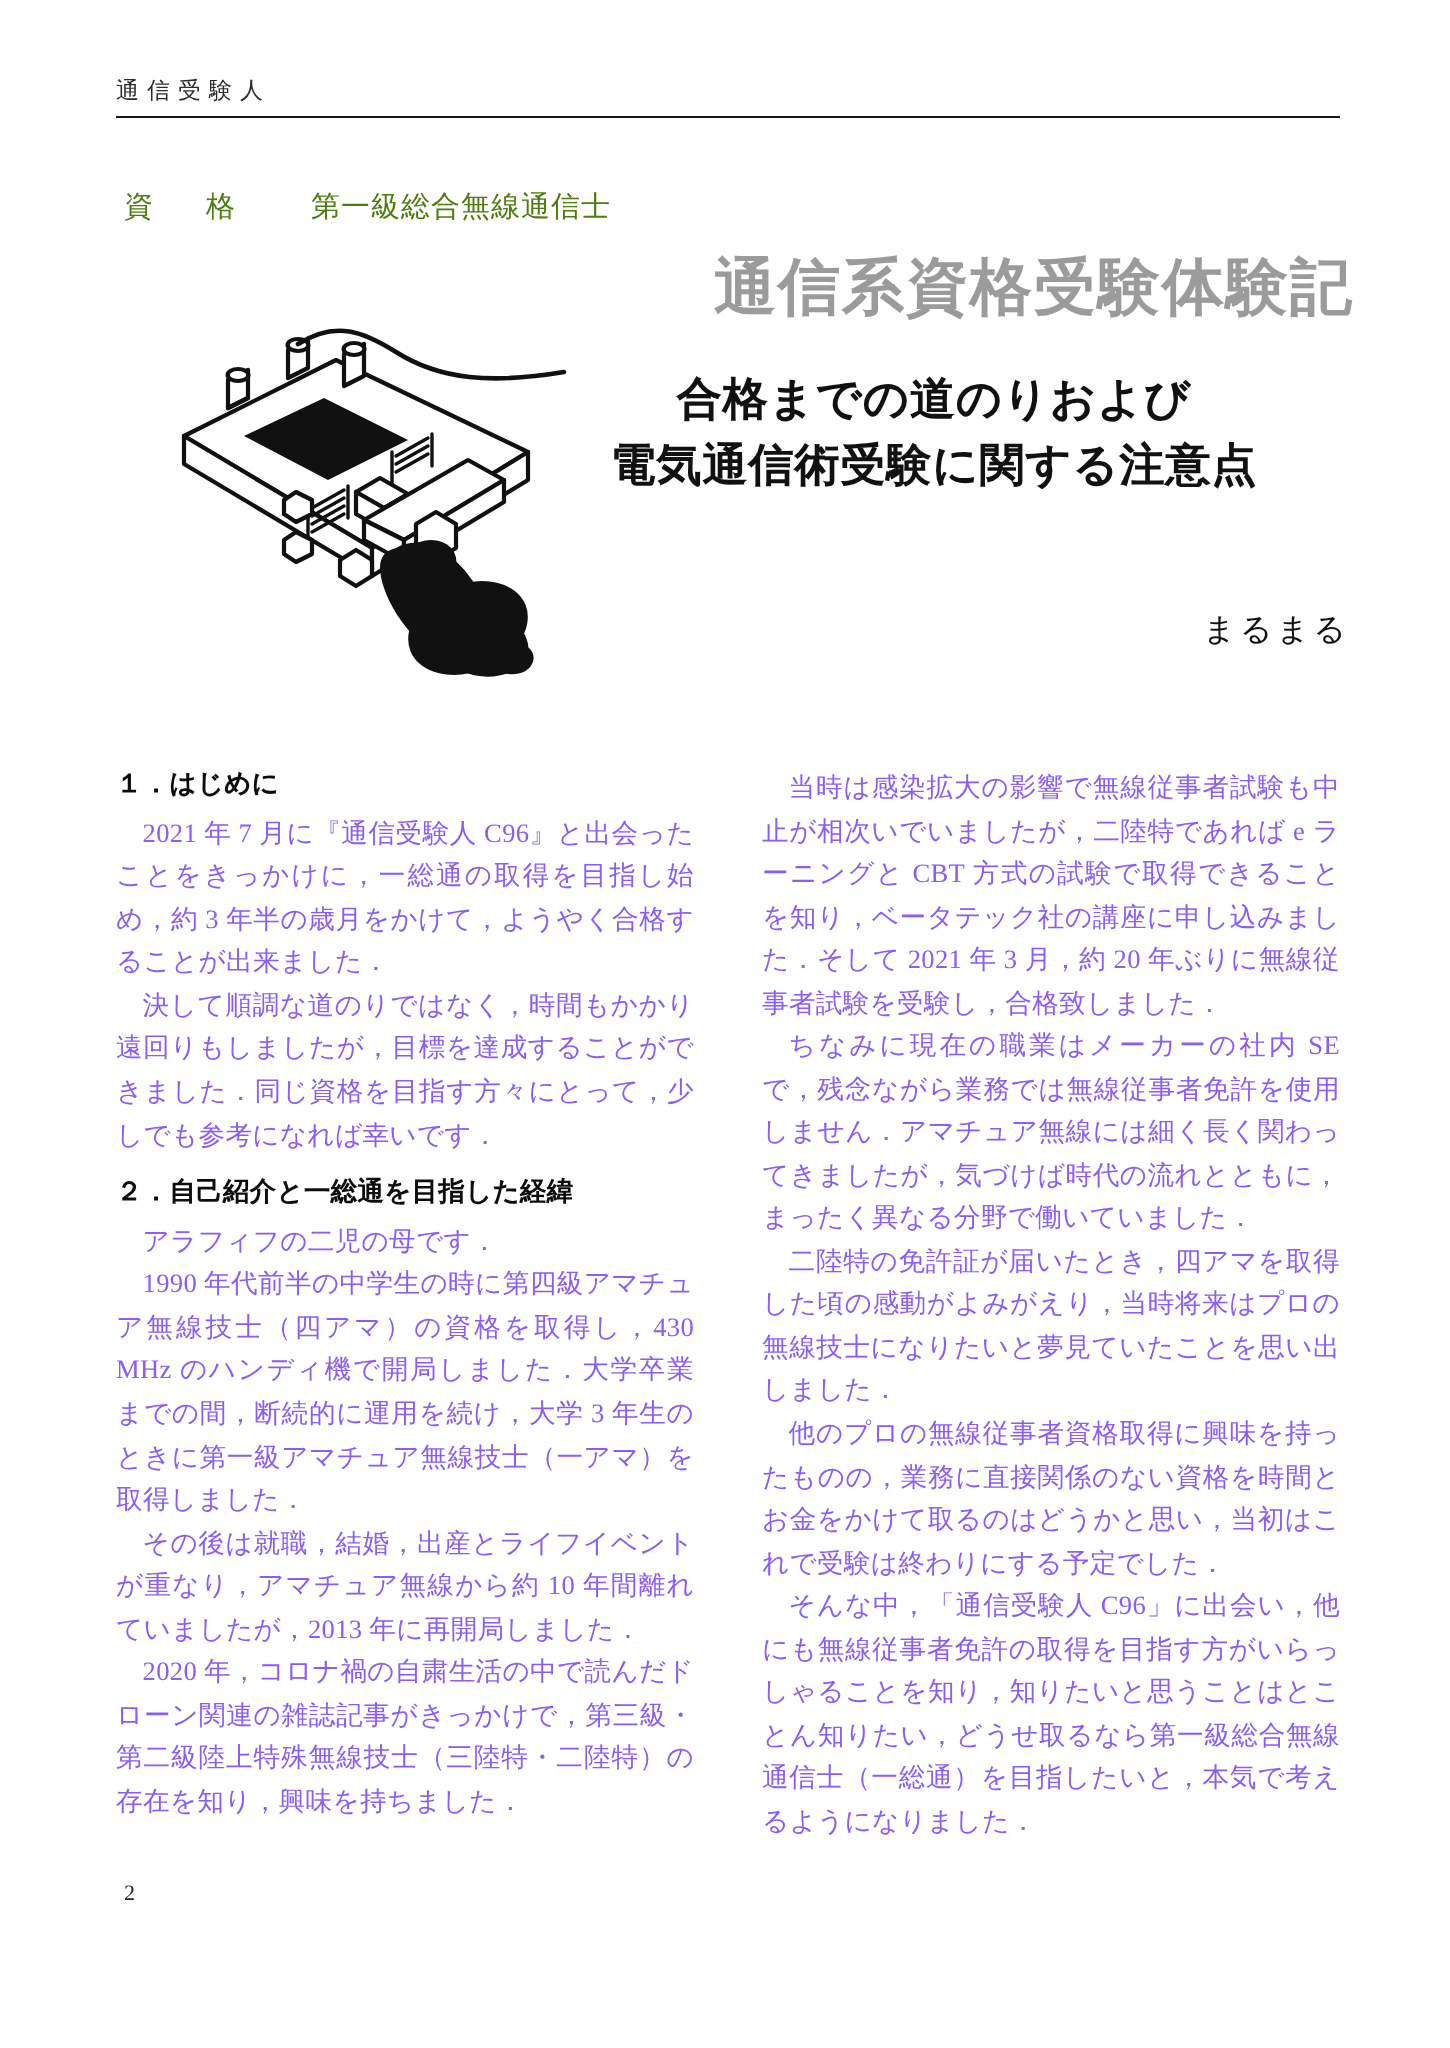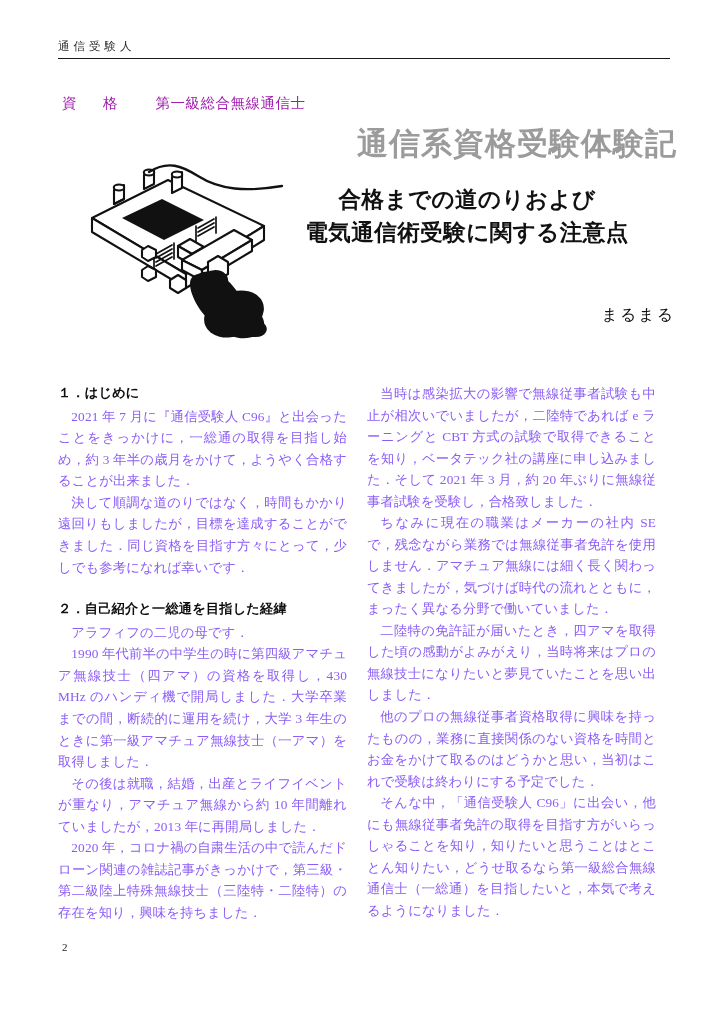--- a/index.html
+++ b/index.html
@@ -40,21 +40,21 @@
     border-bottom: 1.2px solid #1a1a1a;
     width: 100%;
   }
 
   
   .qual-line {
     position: absolute;
     left: 62px;
     top: 94px;
     font-size: 14.5px;
-    color: #a21caf;
+    color: #4d7c0f;
     white-space: nowrap;
   }
   .qual-label {
     letter-spacing: 6px;
     display: inline-block;
   }
   .qual-value {
     display: inline-block;
     margin-left: 32px;
     letter-spacing: 0.5px;
@@ -118,38 +118,38 @@
   }
 
   
   .columns {
     position: absolute;
     left: 58px;
     top: 383px;
     width: 612px;
     height: 545px;
     display: flex;
-    gap: 20px;
+    gap: 34px;
   }
   .col {
     width: 289px;
     flex: 0 0 289px;
   }
 
   .sec-head {
     font-family: "DejaVu Sans", "Liberation Sans", sans-serif;
     font-size: 13.2px;
     font-weight: bold;
     color: #0d0d0d;
     margin: 0 0 3px 0;
     letter-spacing: 0.2px;
     line-height: 1.5;
   }
   .sec-head.spaced {
-    margin-top: 21px;
+    margin-top: 9px;
   }
 
   p.para {
     margin: 0;
     font-size: 13.3px;
     line-height: 1.62;
     color: #8b5cf6;
     text-align: justify;
     text-justify: inter-character;
     text-indent: 1em;

